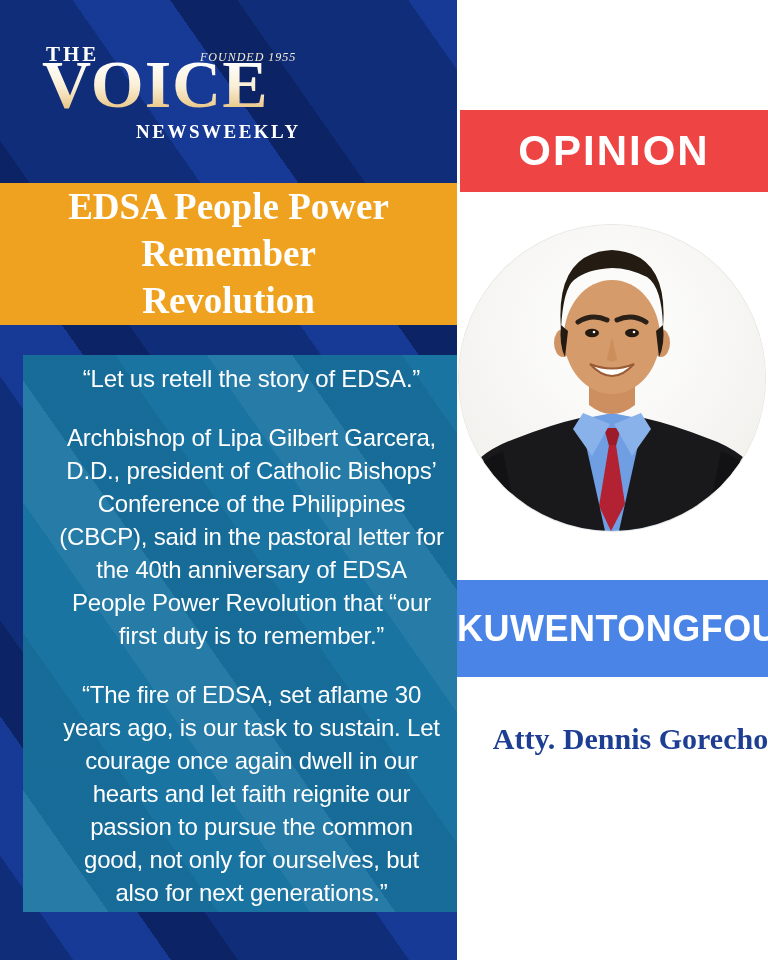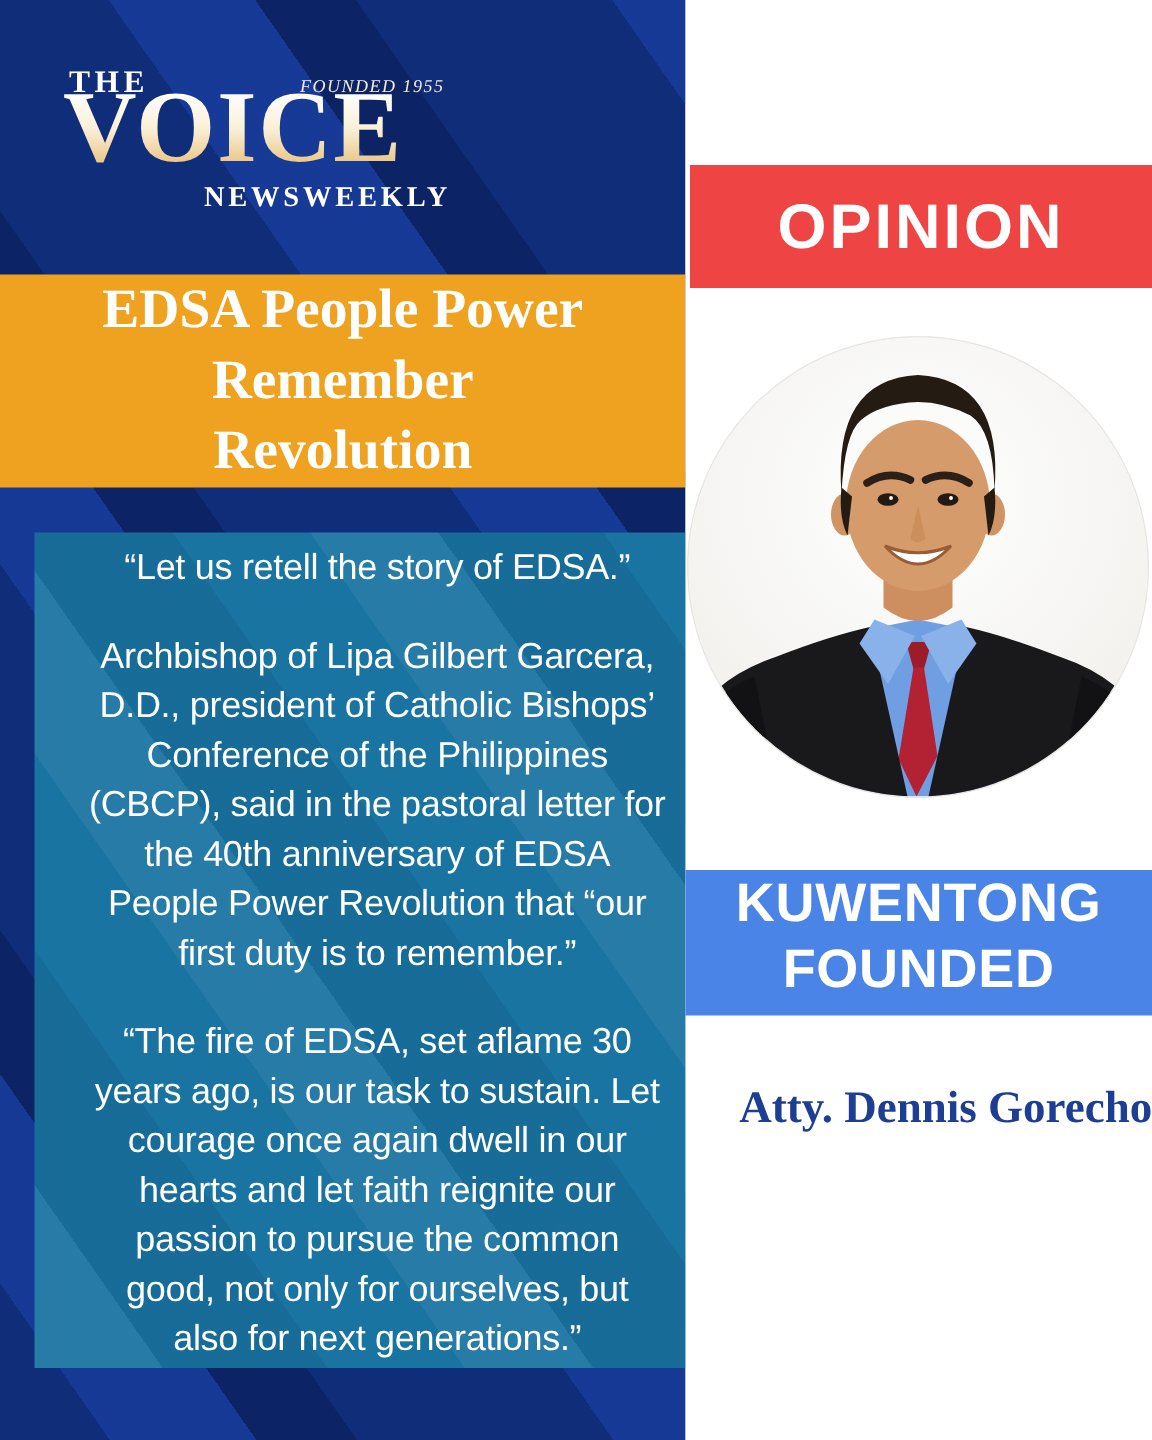--- a/index.html
+++ b/index.html
@@ -78,21 +78,21 @@
   }
   .portrait{
     position:absolute;left:2px;top:225px;width:306px;height:306px;
     border-radius:50%;overflow:hidden;background:#f6f5f2;
     box-shadow:0 0 0 1px #e8e6e1;
   }
   .portrait svg{display:block;width:306px;height:306px;}
   .column-banner{
     position:absolute;left:0;top:580px;width:311px;height:97px;
     background:#4a84e6;color:#ffffff;text-align:center;
-    display:flex;flex-direction:column;align-items:center;justify-content:flex-start;
+    display:flex;flex-direction:row;align-items:center;justify-content:space-between;
     font-weight:bold;font-size:36px;line-height:44px;letter-spacing:0.5px;
   }
   .author-name{
     position:absolute;left:18px;top:722px;width:311px;text-align:center;
     font-family:"Liberation Serif",serif;font-weight:bold;
     font-size:30px;color:#1d3e92;
   }
 </style>
 </head>
 <body>

